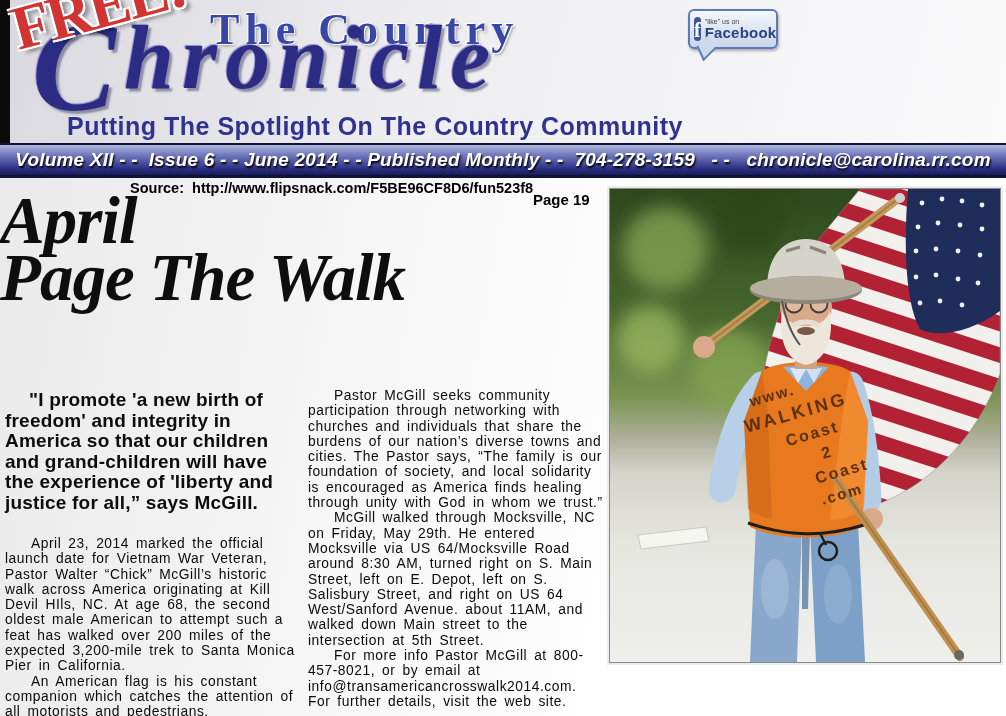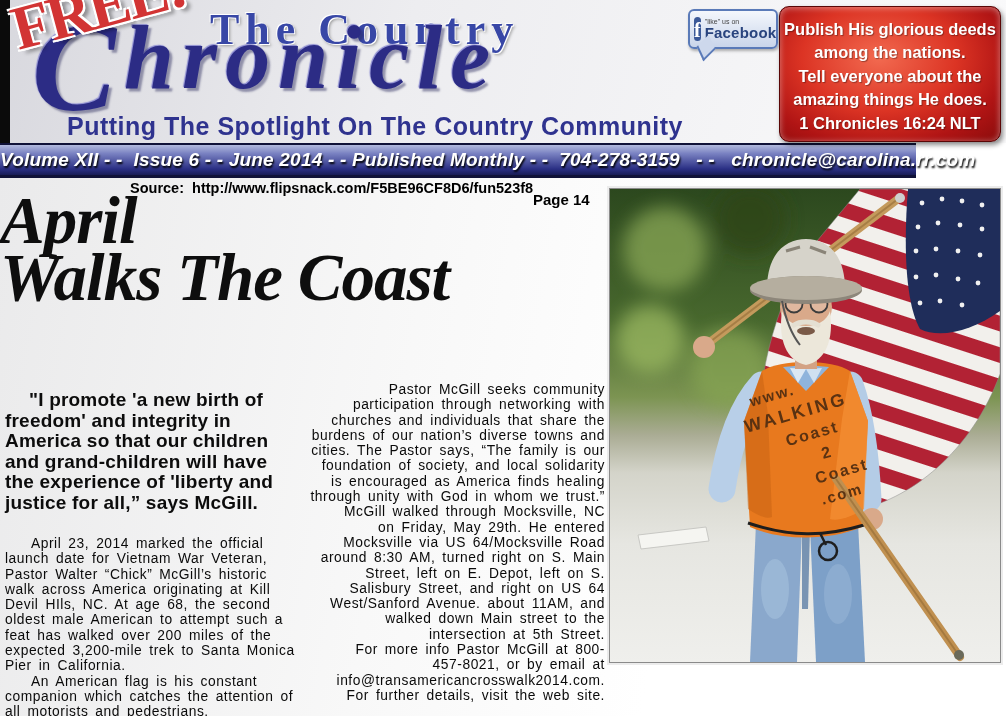--- a/index.html
+++ b/index.html
@@ -67,21 +67,21 @@
     position:absolute; left:779px; top:6px; width:222px; height:136px; z-index:5;
     background:radial-gradient(ellipse at 45% 38%, #f26a50 0%, #dc3424 45%, #b01414 75%, #8a0c0c 100%);
     border:1px solid #5a0606; border-radius:10px;
     box-shadow:inset 0 1px 6px rgba(255,255,255,.45), 2px 3px 5px rgba(0,0,0,.45);
     color:#fff; font-weight:bold; font-size:16.5px; text-align:center;
     padding-top:11px; line-height:1.42; text-shadow:1px 1px 1px rgba(0,0,0,.35);
   }
 
   
   #banner {
-    position:absolute; left:0; top:143px; width:916px; height:35px;
+    position:absolute; left:0; top:143px; width:1006px; height:35px;
     background:linear-gradient(180deg,#b2bade 0%,#7a82c2 28%,#2a2f84 80%,#181c56 100%);
     border-top:2px solid #101238; border-bottom:3px solid #101238;
     color:#fff; font-weight:bold; font-style:italic; font-size:19px;
     text-align:center; line-height:29px; white-space:pre;
     text-shadow:1px 2px 2px #000; letter-spacing:0.2px;
   }
 
   
   #article {
     position:absolute; left:0; top:178px; width:887px; height:538px;
@@ -102,21 +102,21 @@
     font-size:67px; line-height:57px; letter-spacing:-1px; color:#0e0e0e;
   }
   .pullquote {
     position:absolute; left:5px; top:212px; width:292px;
     font-weight:bold; font-size:19px; line-height:20.5px; letter-spacing:0.2px;
     text-indent:24px; color:#0c0c0c;
   }
   .bodycol { font-size:13.8px; line-height:15.3px; letter-spacing:0.55px; word-spacing:2.6px; }
   .bodycol p { text-indent:26px; }
   #col1 { position:absolute; left:5px; top:358px; width:295px; }
-  #col2 { position:absolute; left:308px; top:204px; width:297px;text-align:right; }
+  #col2 { position:absolute; left:308px; top:210px; width:297px; }
 
   .photo-frame {
     position:absolute; left:609px; top:10px; width:392px; height:475px;
     border:1px solid #8a8a8a; box-shadow:0 0 0 2px #ececec;
     overflow:hidden; background:#cfd8c0;
   }
   .photo-frame svg { display:block; }
   .caption {
     position:absolute; left:609px; top:490px; width:394px;
     font-size:14.5px; line-height:17.5px; letter-spacing:0.9px; word-spacing:3px;
@@ -136,38 +136,31 @@
     <div class="tagline">Putting The Spotlight On The Country Community</div>
 
     <div class="fb-badge">
       <div class="fb-f">f</div>
       <div class="fb-texts">
         <span class="fb-like">"like" us on</span>
         <span class="fb-name">Facebook</span>
       </div>
     </div>
 
-    <div class="verse-box">
-      <div>Publish His glorious deeds</div>
-      <div>among the nations.</div>
-      <div>Tell everyone about the</div>
-      <div>amazing things He does.</div>
-      <div>1 Chronicles 16:24 NLT</div>
-    </div>
   </div>
 
   <div id="banner">Volume XII - -  Issue 6 - - June 2014 - - Published Monthly - -  704-278-3159   - -   chronicle@carolina.rr.com</div>
 
   <div id="article">
     <div class="source-line">Source:  http://www.flipsnack.com/F5BE96CF8D6/fun523f8</div>
-    <div class="page-label">Page 14</div>
+    <div class="page-label">Page 19</div>
 
     <div class="headline">
       <div>April</div>
-      <div>Walks The Coast</div>
+      <div>Page The Walk</div>
     </div>
 
     <div class="pullquote">"I promote 'a new birth of freedom' and integrity in America so that our children and grand-children will have the experience of 'liberty and justice for all,” says McGill.</div>
 
     <div id="col1" class="bodycol">
       <p>April 23, 2014 marked the official launch date for Vietnam War Veteran, Pastor Walter “Chick” McGill’s historic walk across America originating at Kill Devil HIls, NC. At age 68, the second oldest male American to attempt such a feat has walked over 200 miles of the expected 3,200-mile trek to Santa Monica Pier in California.</p>
       <p>An American flag is his constant companion which catches the attention of all motorists and pedestrians.</p>
     </div>
 
     <div id="col2" class="bodycol">

